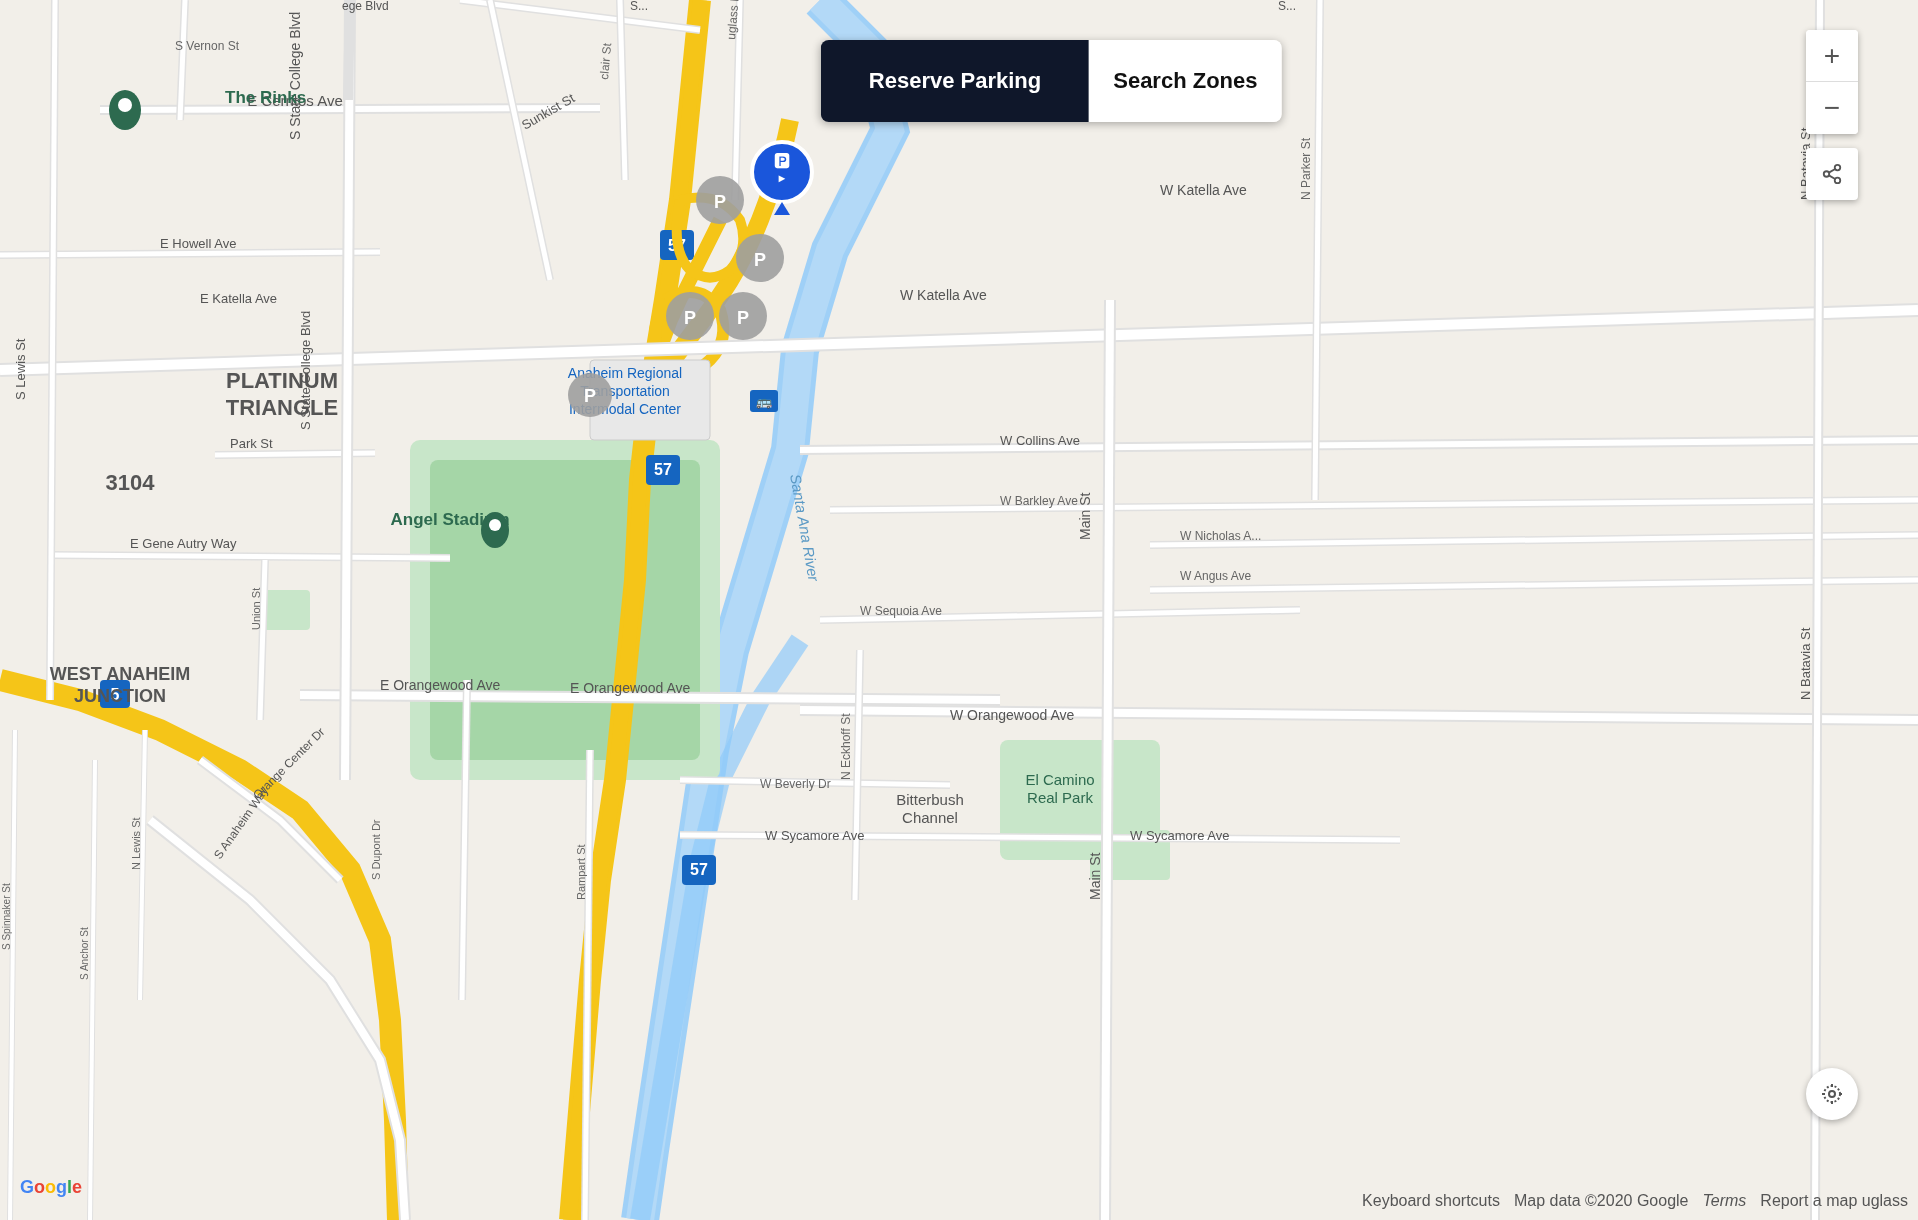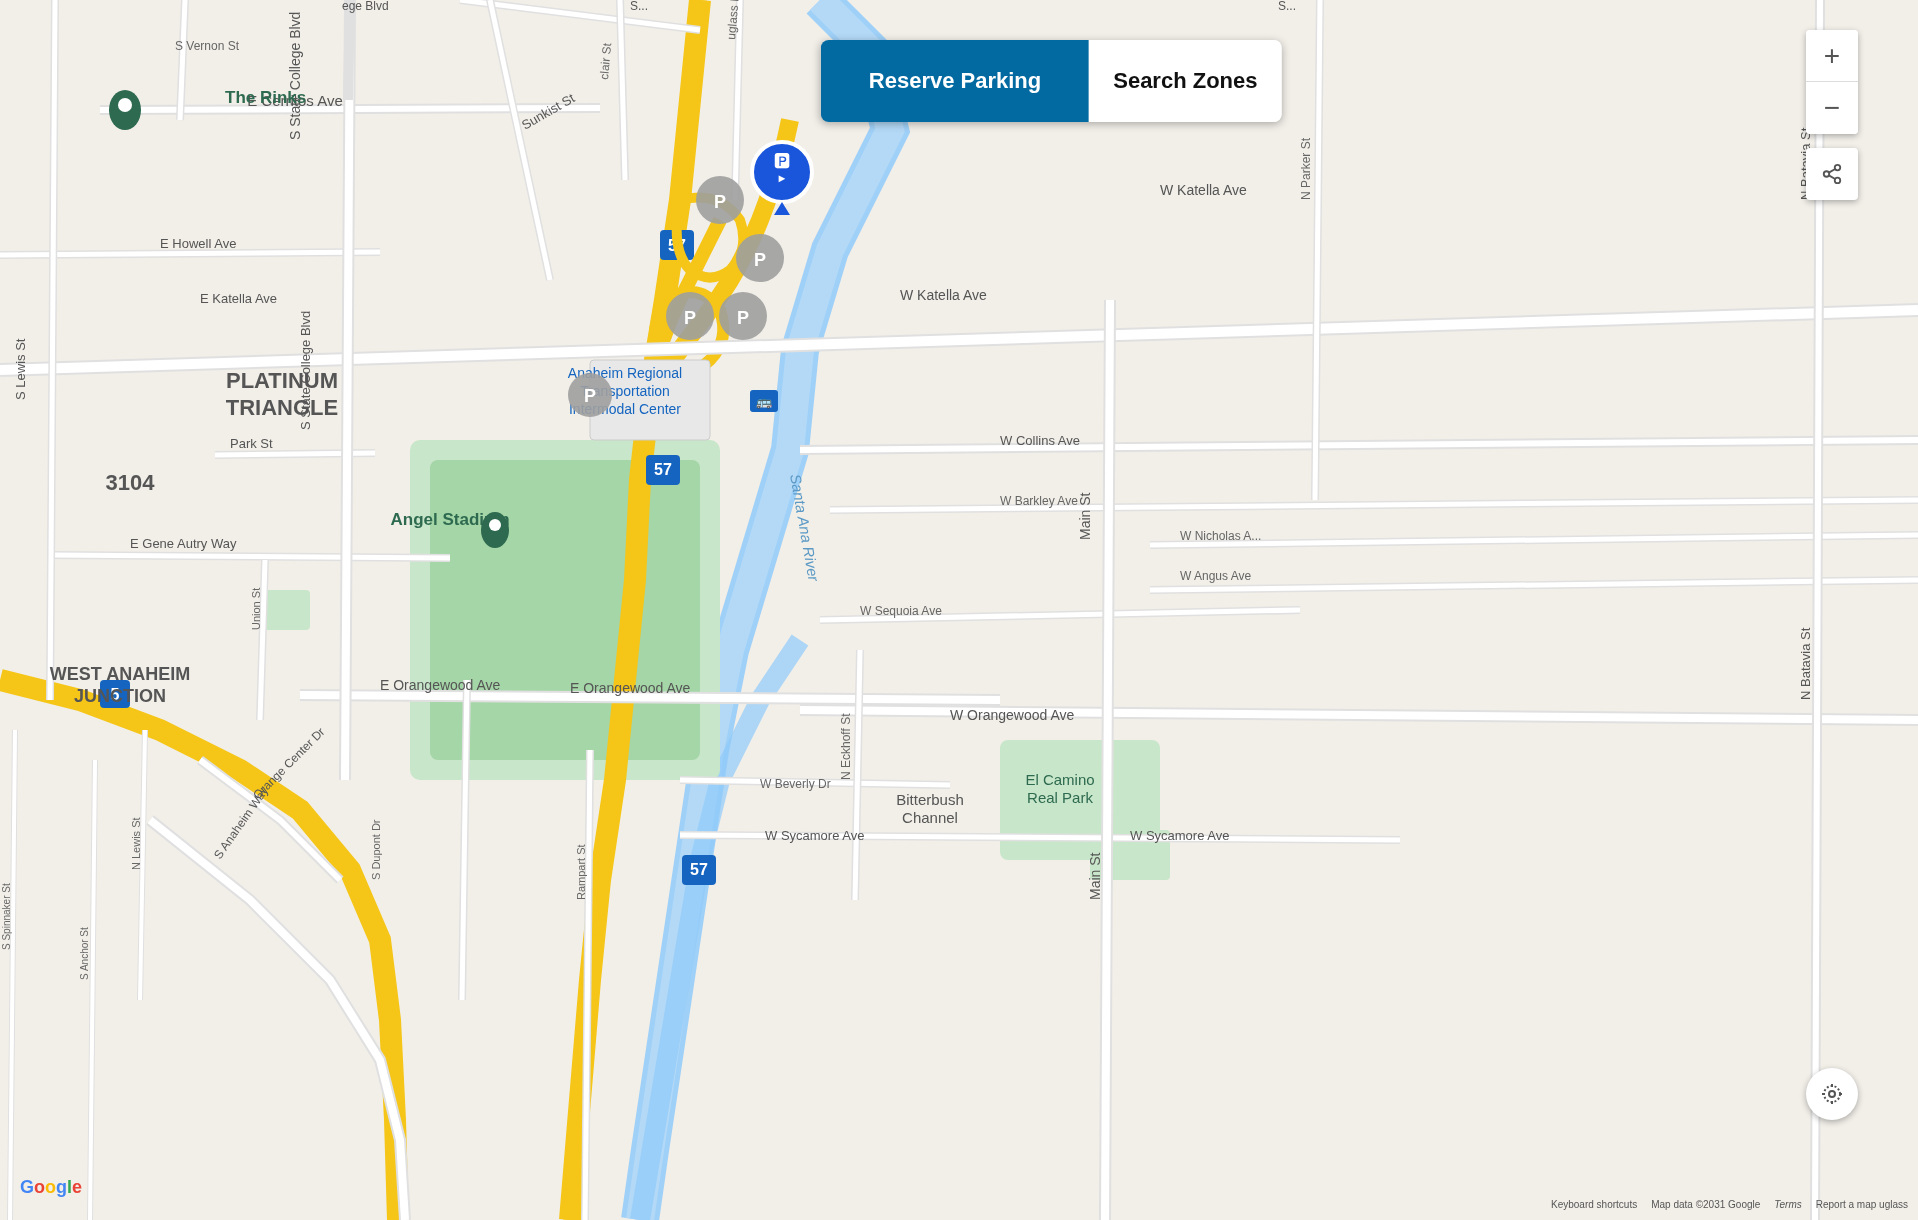--- a/index.html
+++ b/index.html
@@ -34,21 +34,21 @@
       top: 40px;
       left: 50%;
       transform: translateX(-30%);
       display: flex;
       border-radius: 8px;
       overflow: hidden;
       box-shadow: 0 2px 8px rgba(0,0,0,0.3);
     }
 
     #btn-reserve {
-      background-color: #0369a1;
+      background-color: #0f172a;
       color: white;
       font-size: 22px;
       font-weight: bold;
       padding: 28px 48px;
       border: none;
       cursor: pointer;
       white-space: nowrap;
     }
 
     #btn-search {
@@ -135,21 +135,21 @@
       font-size: 18px;
       color: #555;
       font-weight: bold;
     }
 
     
     #map-footer {
       position: absolute;
       bottom: 10px;
       right: 10px;
-      font-size: 10px;
+      font-size: 16px;
       color: #555;
       display: flex;
       gap: 14px;
       align-items: center;
       margin-top: 48px;
     }
   </style>
 </head>
 <body>
 
@@ -419,17 +419,17 @@
       <circle cx="12" cy="12" r="8" stroke-dasharray="2 2"></circle>
     </svg>
   </div>
 
   <div id="google-logo">
     <span style="color:#4285F4; font-weight:bold; font-size:18px;">G</span><span style="color:#EA4335; font-weight:bold; font-size:18px;">o</span><span style="color:#FBBC05; font-weight:bold; font-size:18px;">o</span><span style="color:#4285F4; font-weight:bold; font-size:18px;">g</span><span style="color:#34A853; font-weight:bold; font-size:18px;">l</span><span style="color:#EA4335; font-weight:bold; font-size:18px;">e</span>
   </div>
 
   <div id="map-footer">
     <span style="cursor:pointer;">Keyboard shortcuts</span>
-    <span>Map data ©2031 Google</span>
+    <span>Map data ©2020 Google</span>
     <span style="cursor:pointer;font-style:italic;">Terms</span>
     <span style="cursor:pointer;">Report a map uglass</span>
   </div>
 </div>
 
 </body></html>

